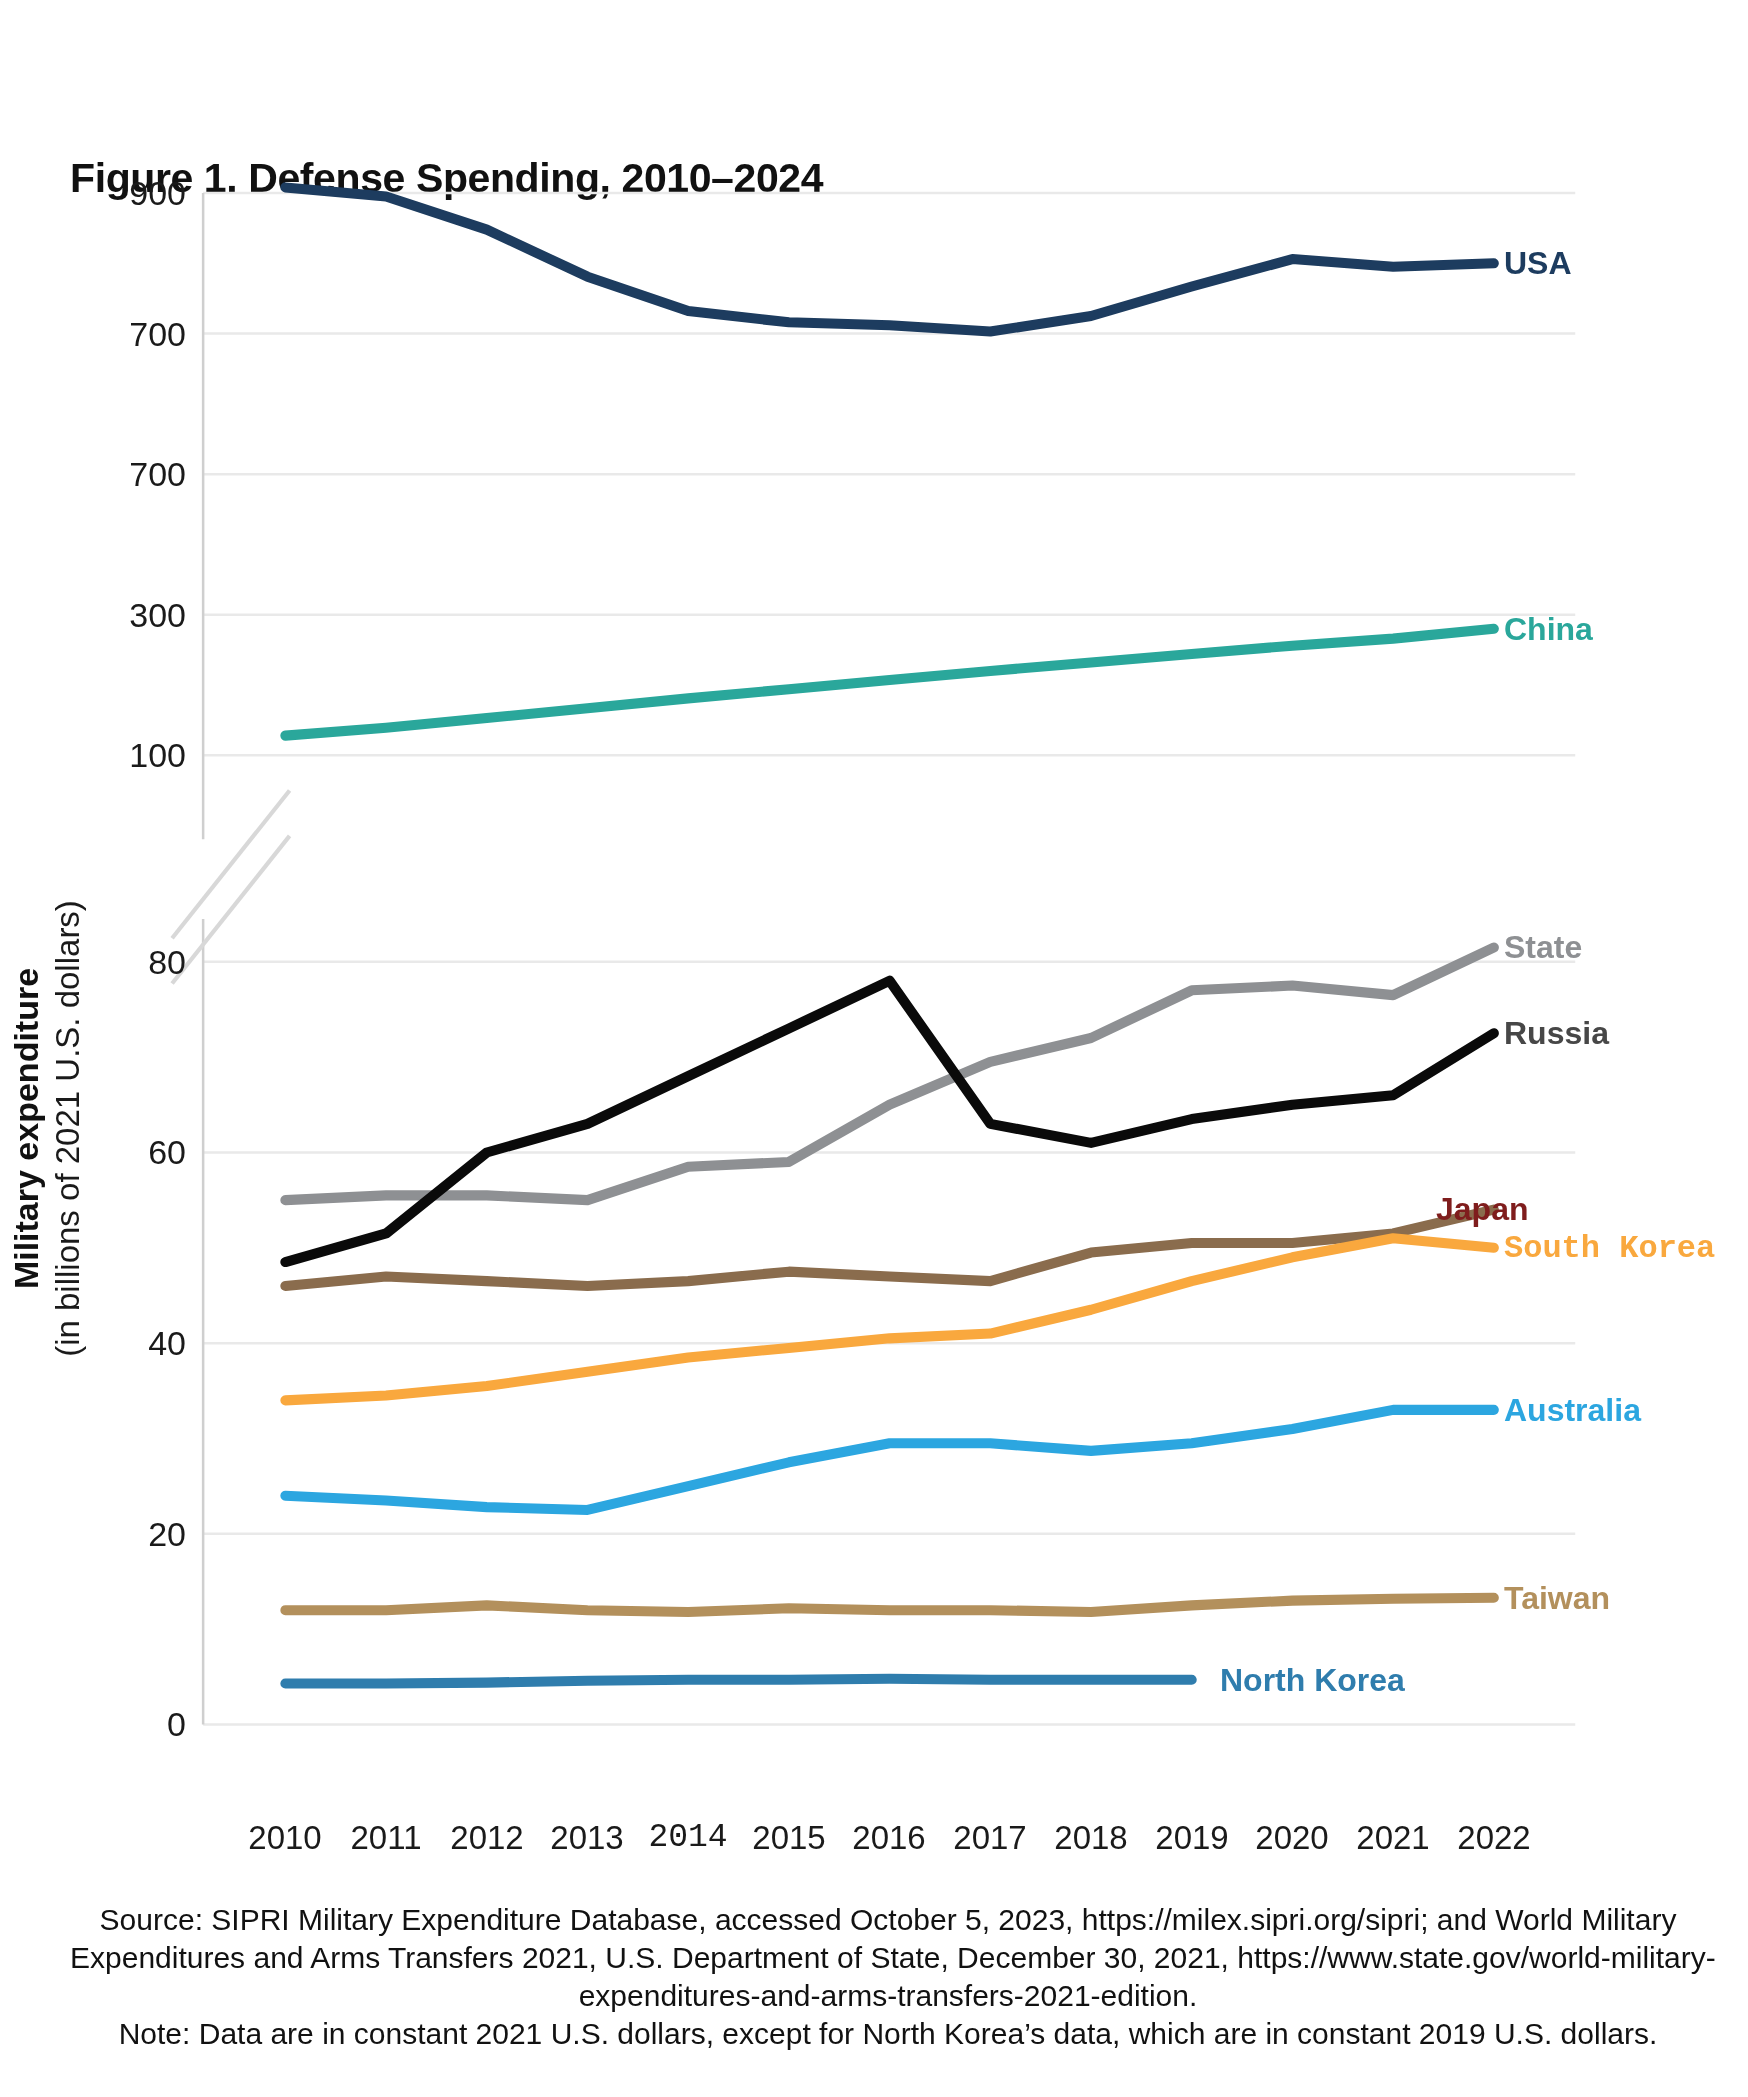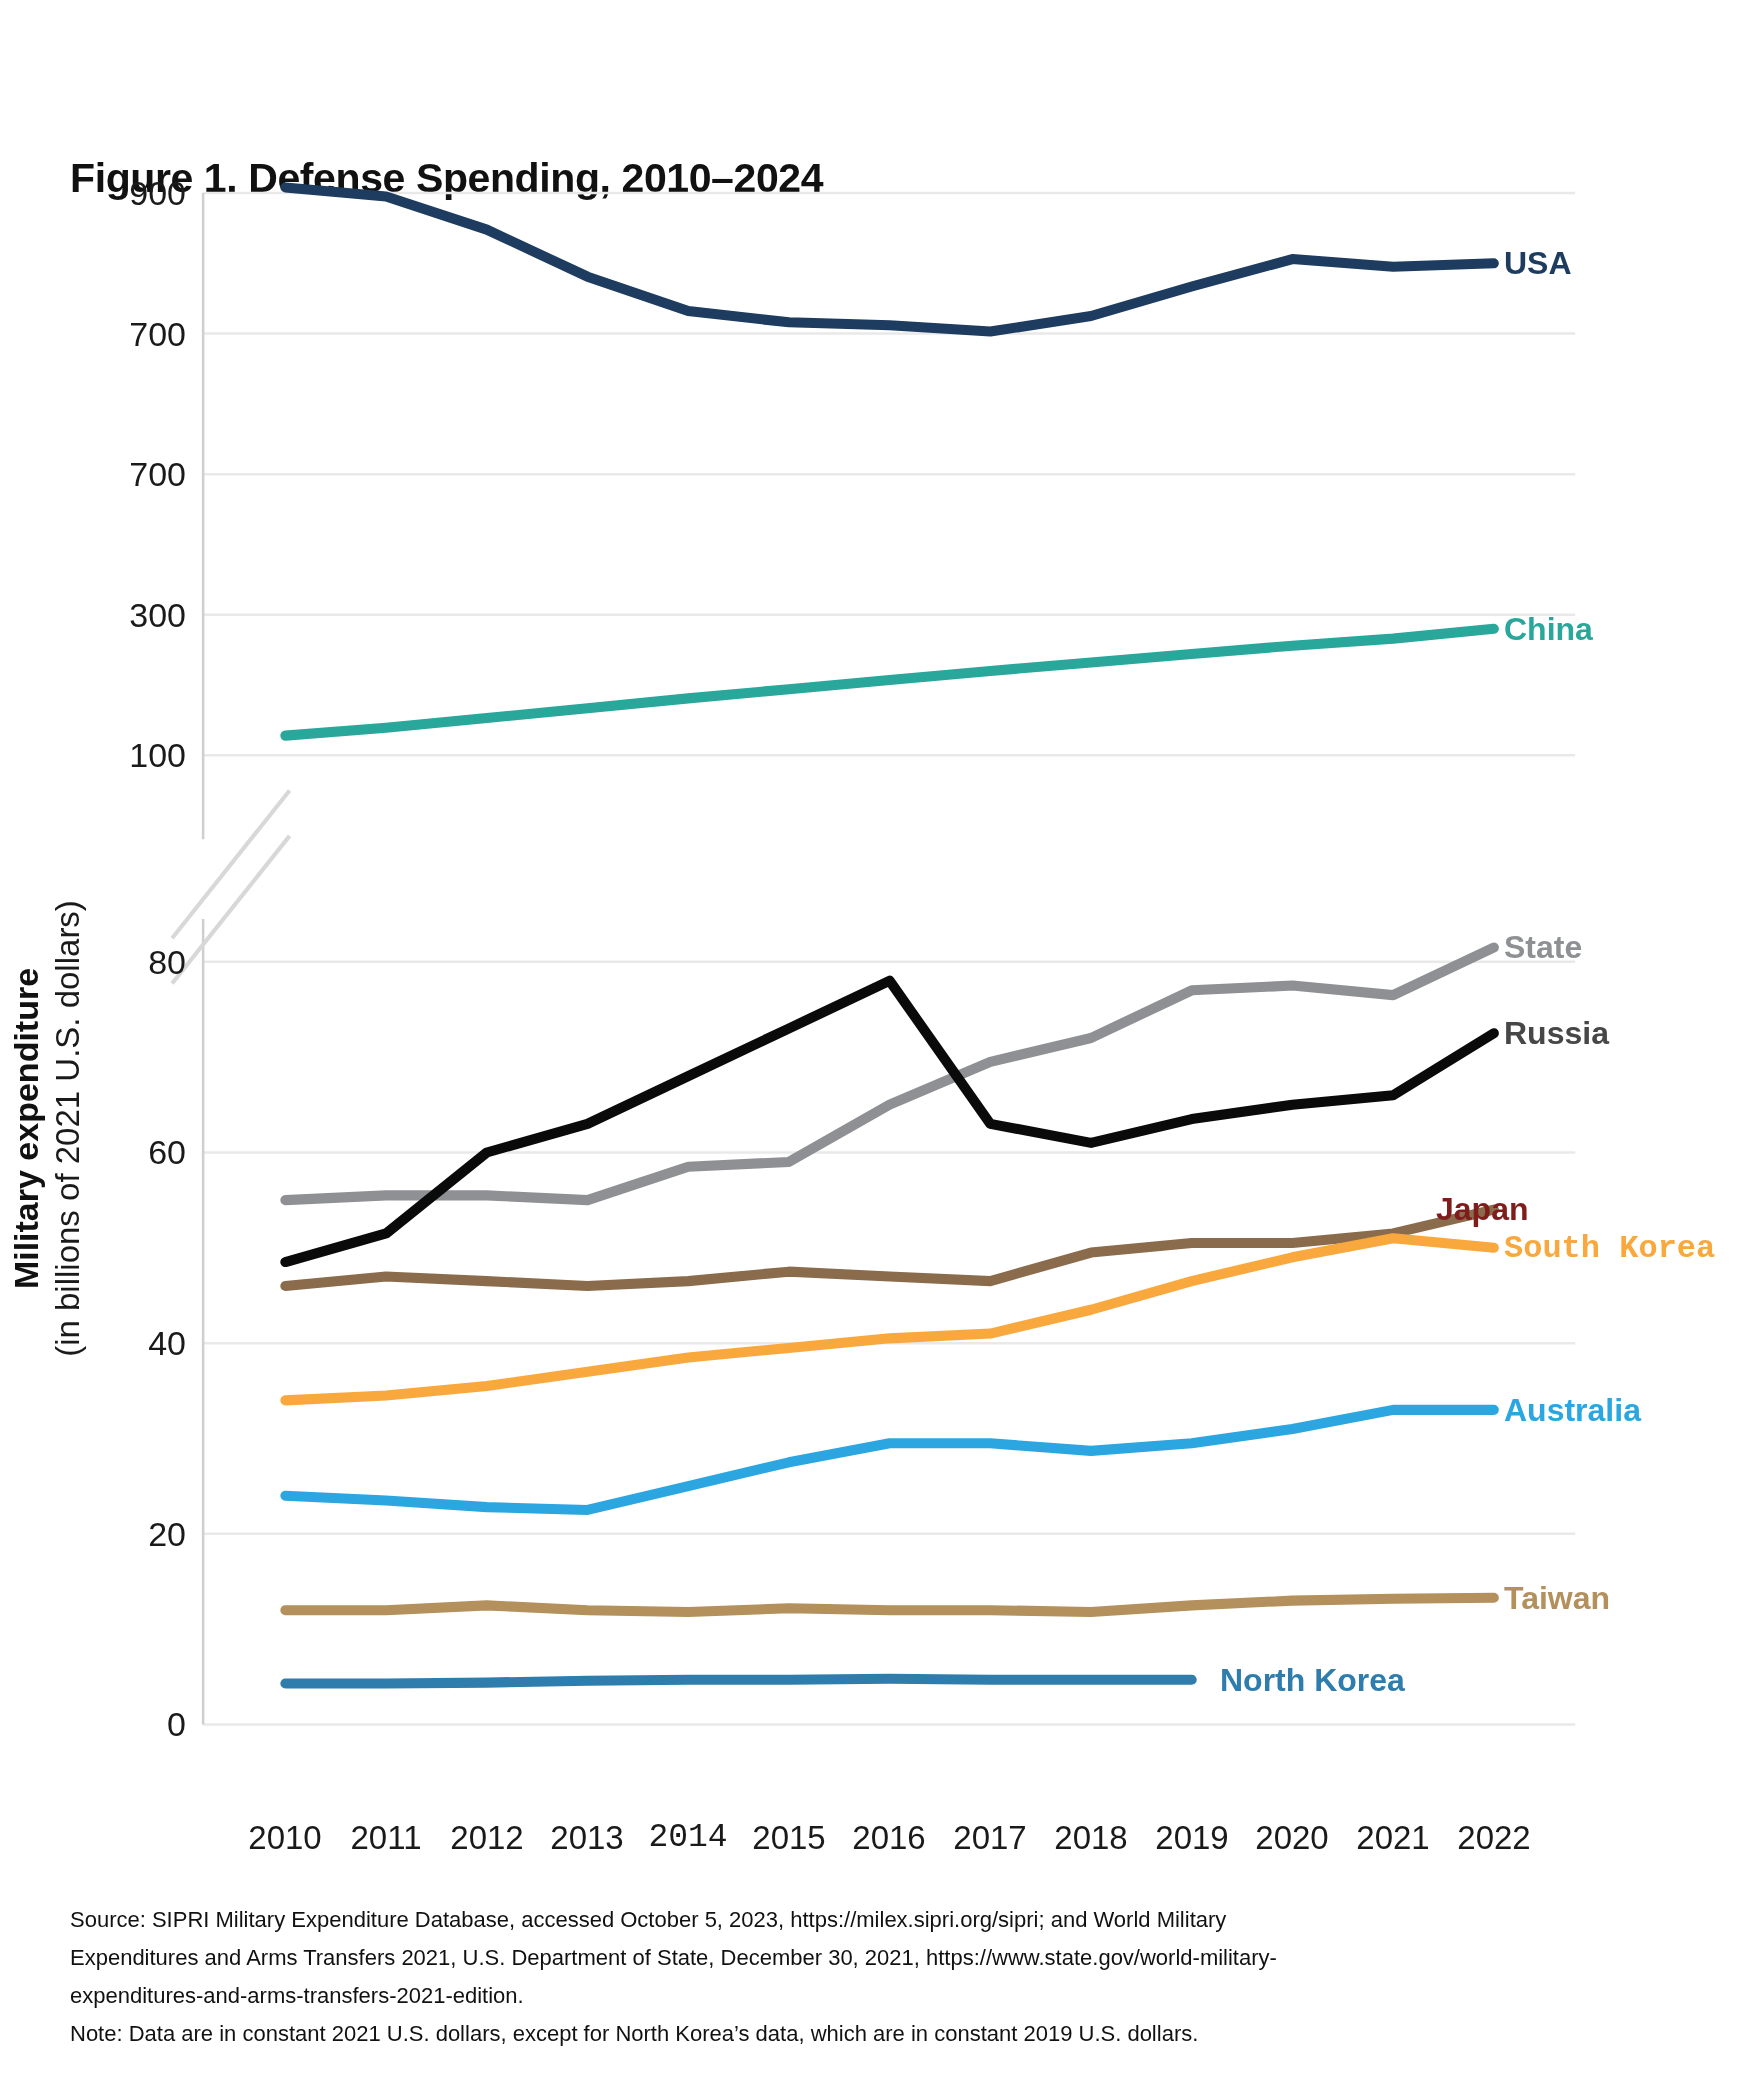--- a/index.html
+++ b/index.html
@@ -13,22 +13,22 @@
   .xtick{position:absolute;width:117px;text-align:center;font-size:33px;color:#1a1a1a;
          transform:translateX(-50%);}
   .series-label{position:absolute;font-size:32px;font-weight:bold;transform:translateY(-50%);
                 white-space:nowrap;}
   .y-axis-title{position:absolute;left:-289px;top:1078px;width:671px;height:101px;
                 transform:rotate(-90deg);transform-origin:center center;
                 display:flex;flex-direction:column;align-items:center;justify-content:center;
                 line-height:1.25;}
   .y-axis-title .bold-line{font-size:34px;font-weight:bold;color:#111;}
   .y-axis-title .sub-line{font-size:33px;color:#1a1a1a;}
-  .source-block{position:absolute;left:70px;top:1901px;width:1636px;font-size:22px;
-                line-height:38px;color:#111;}
+  .source-block{position:absolute;left:70px;top:1901px;width:1636px;font-size:30px;
+                line-height:38px;color:#111;text-align:center;}
   .source-block div{white-space:nowrap;}
 </style>
 </head>
 <body>
 
 <h1 class="page-title">Figure 1. Defense Spending, 2010–2024</h1>
 
 <svg id="plot-svg" width="1749" height="2098" viewBox="0 0 2084 2500">
     <line x1="242" y1="230" x2="1877" y2="230" stroke="#e9e9e9" stroke-width="3"></line>
     <line x1="242" y1="397.5" x2="1877" y2="397.5" stroke="#e9e9e9" stroke-width="3"></line>

